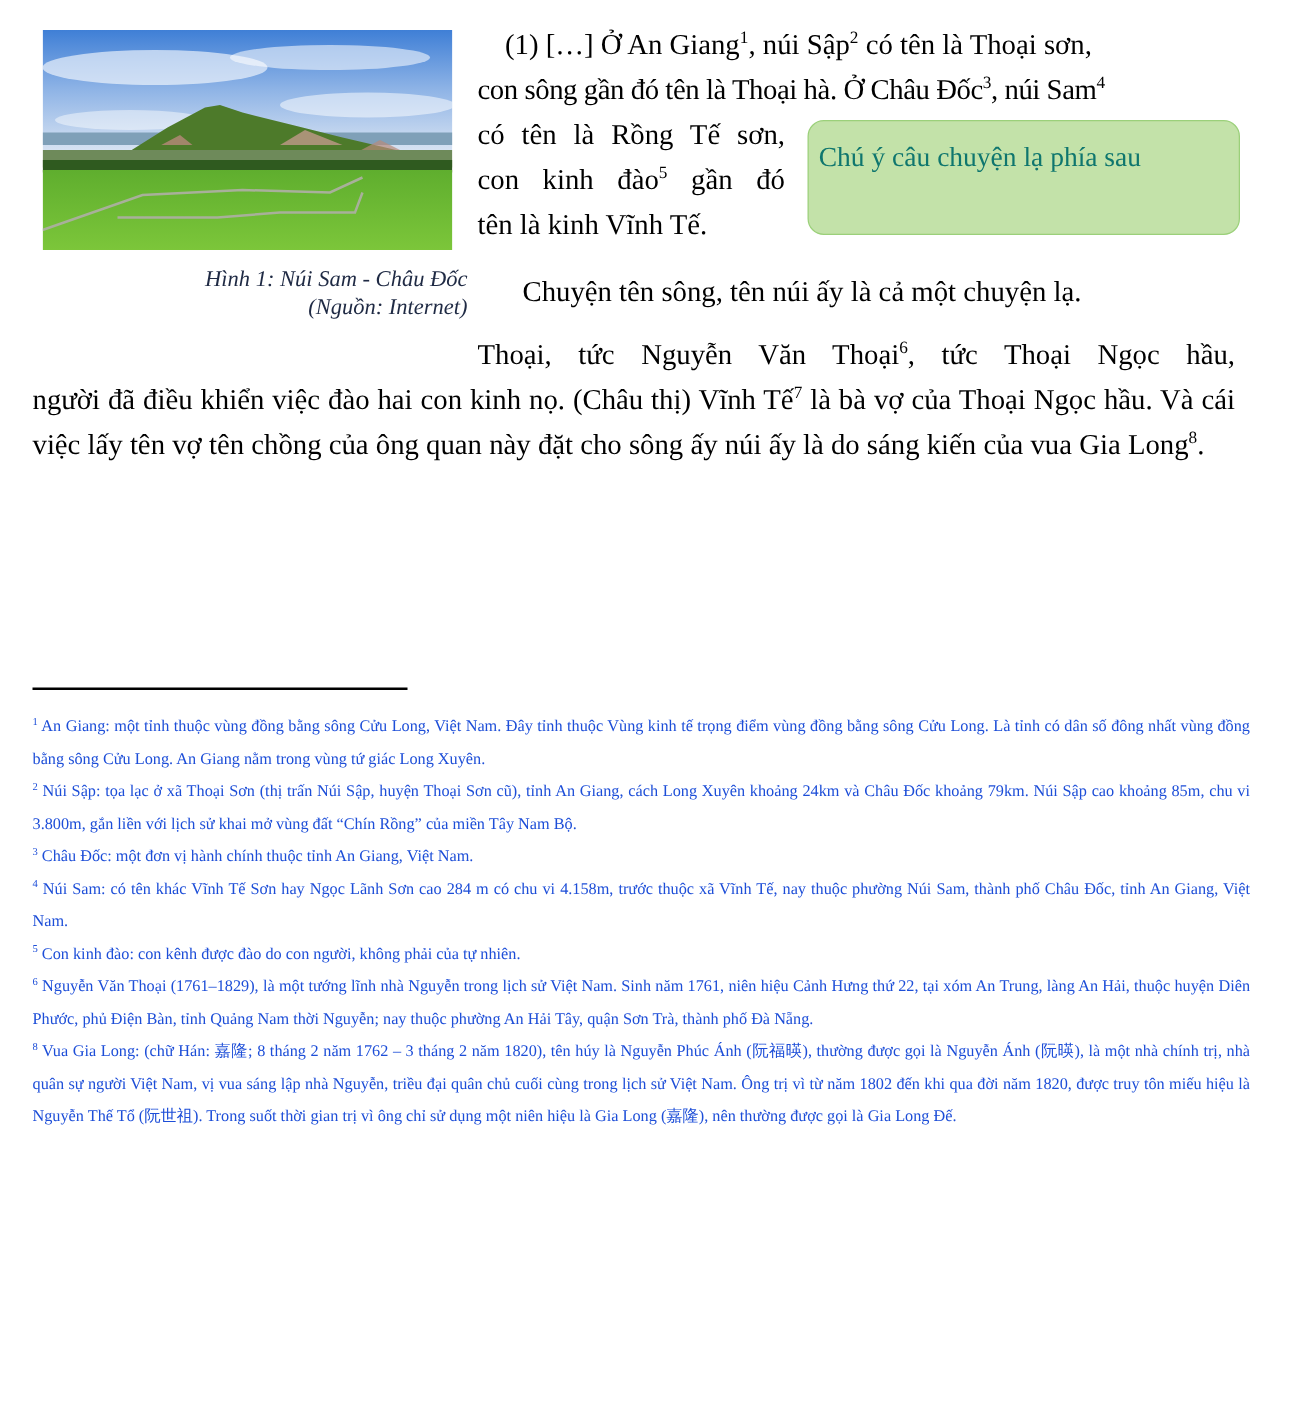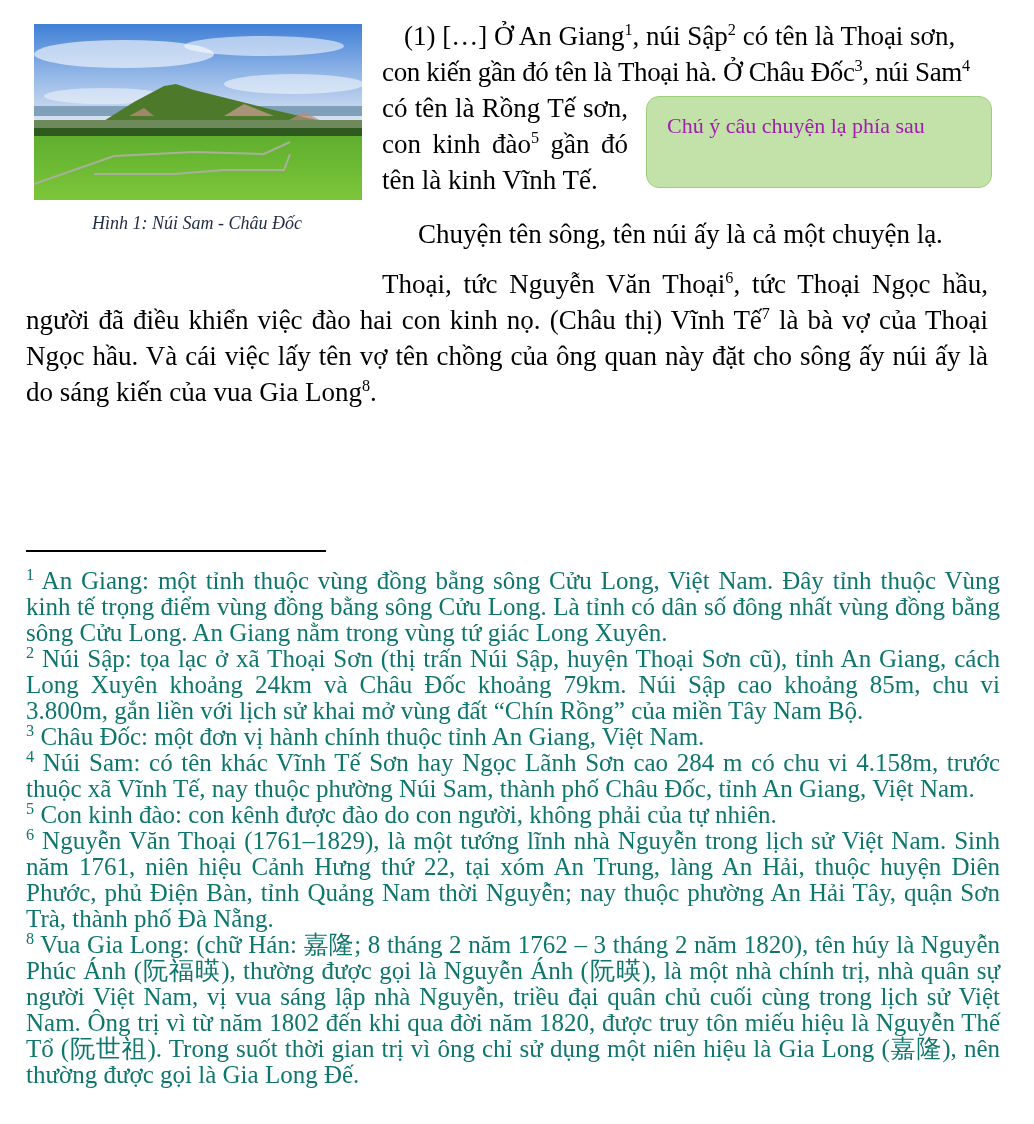--- a/index.html
+++ b/index.html
@@ -7,53 +7,53 @@
     width: 1034px; height: 1124px; position: relative; overflow: hidden;
     font-family: "Liberation Serif", "DejaVu Serif", serif; color: #000;
   }
   .figure {
     position: absolute; left: 34px; top: 24px; width: 328px; height: 176px;
     overflow: hidden;
   }
   .figure svg { display: block; width: 100%; height: 100%; }
   .caption {
     position: absolute; left: 20px; top: 212px; width: 354px;
-    text-align: center; font-style: italic; font-size: 18px; line-height: 22px;
+    text-align: right; font-style: italic; font-size: 18px; line-height: 22px;
     color: #1f2a44;
   }
   .main-text {
-    position: absolute; font-size: 27px; line-height: 36px; color: #000;
+    position: absolute; font-size: 23px; line-height: 36px; color: #000;
   }
   .p1 {
     left: 382px; top: 18px; width: 606px; text-align: justify;
   }
   .p1 .line { display: block; white-space: nowrap; }
   .p1 .indent { padding-left: 22px; }
   .p1 .narrow { display:block; width: 246px; text-align: justify; text-align-last: justify; white-space: nowrap;}
   .p1 .narrow.last { text-align-last: left; }
   .callout {
     position: absolute; left: 646px; top: 96px; width: 346px; height: 92px;
     box-sizing: border-box; background: #c3e2a9; border: 1.5px solid #9bd07a;
-    border-radius: 13px; padding: 12px 10px 0 20px;
-    font-size: 22px; line-height: 33px; color: #a21caf;
+    border-radius: 13px; padding: 12px 10px 0 8px;
+    font-size: 22px; line-height: 33px; color: #0f766e;
   }
   .p2 { left: 382px; top: 216px; white-space: nowrap; margin-left: 36px; }
   .p3 {
     left: 26px; top: 266px; width: 962px; text-align: justify;
   }
   .p3 .first { display:block; padding-left: 356px; text-align: justify; text-align-last: justify; }
   .p3 .rest { display:block; text-align: justify; }
   sup { font-size: 0.6em; line-height: 0; vertical-align: super; }
   .fn-rule {
     position: absolute; left: 26px; top: 550px; width: 300px; height: 0;
     border-top: 2px solid #000;
   }
   .footnotes {
     position: absolute; left: 26px; top: 568px; width: 974px;
-    font-size: 25px; line-height: 26px; text-align: justify; color: #0f766e;
+    font-size: 13px; line-height: 26px; text-align: justify; color: #1d4ed8;
   }
   .fn { margin: 0; }
   .fn sup { font-size: 0.65em; }
 </style>
 </head>
 <body>
 
 <div class="figure">
   <svg viewBox="0 0 328 176" preserveAspectRatio="none">
     <defs>
@@ -80,25 +80,26 @@
     <rect x="0" y="96" width="328" height="14" fill="#6e8a5a"></rect>
     <rect x="0" y="104" width="328" height="10" fill="#2f5a1f"></rect>
     <rect x="0" y="112" width="328" height="64" fill="url(#field)"></rect>
     <path d="M0 160 L80 132 L160 128 L230 130 L256 118" stroke="#a8b09a" stroke-width="2" fill="none"></path>
     <path d="M60 150 L140 150 L190 146 L250 146 L256 130" stroke="#a8b09a" stroke-width="2" fill="none"></path>
   </svg>
 </div>
 
 <div class="caption">
   <div>Hình 1: Núi Sam - Châu Đốc</div>
+  <div>(Nguồn: Internet)</div>
 </div>
 
 <div class="main-text p1">
   <span class="line indent"><span>(1) […] Ở An Giang</span><sup>1</sup><span>, núi Sập</span><sup>2</sup><span> có tên là Thoại sơn,</span></span>
-  <span class="line" style="letter-spacing:-0.35px;"><span>con kiến gần đó tên là Thoại hà. Ở Châu Đốc</span><sup>3</sup><span>, núi Sam</span><sup>4</sup></span>
+  <span class="line" style="letter-spacing:-0.35px;"><span>con sông gần đó tên là Thoại hà. Ở Châu Đốc</span><sup>3</sup><span>, núi Sam</span><sup>4</sup></span>
   <span class="narrow">có tên là Rồng Tế sơn,</span>
   <span class="narrow"><span>con kinh đào</span><sup>5</sup><span> gần đó</span></span>
   <span class="narrow last">tên là kinh Vĩnh Tế.</span>
 </div>
 
 <div class="callout">
   <div>Chú ý câu chuyện lạ phía sau</div>
 </div>
 
 <div class="main-text p2">Chuyện tên sông, tên núi ấy là cả một chuyện lạ.</div>

